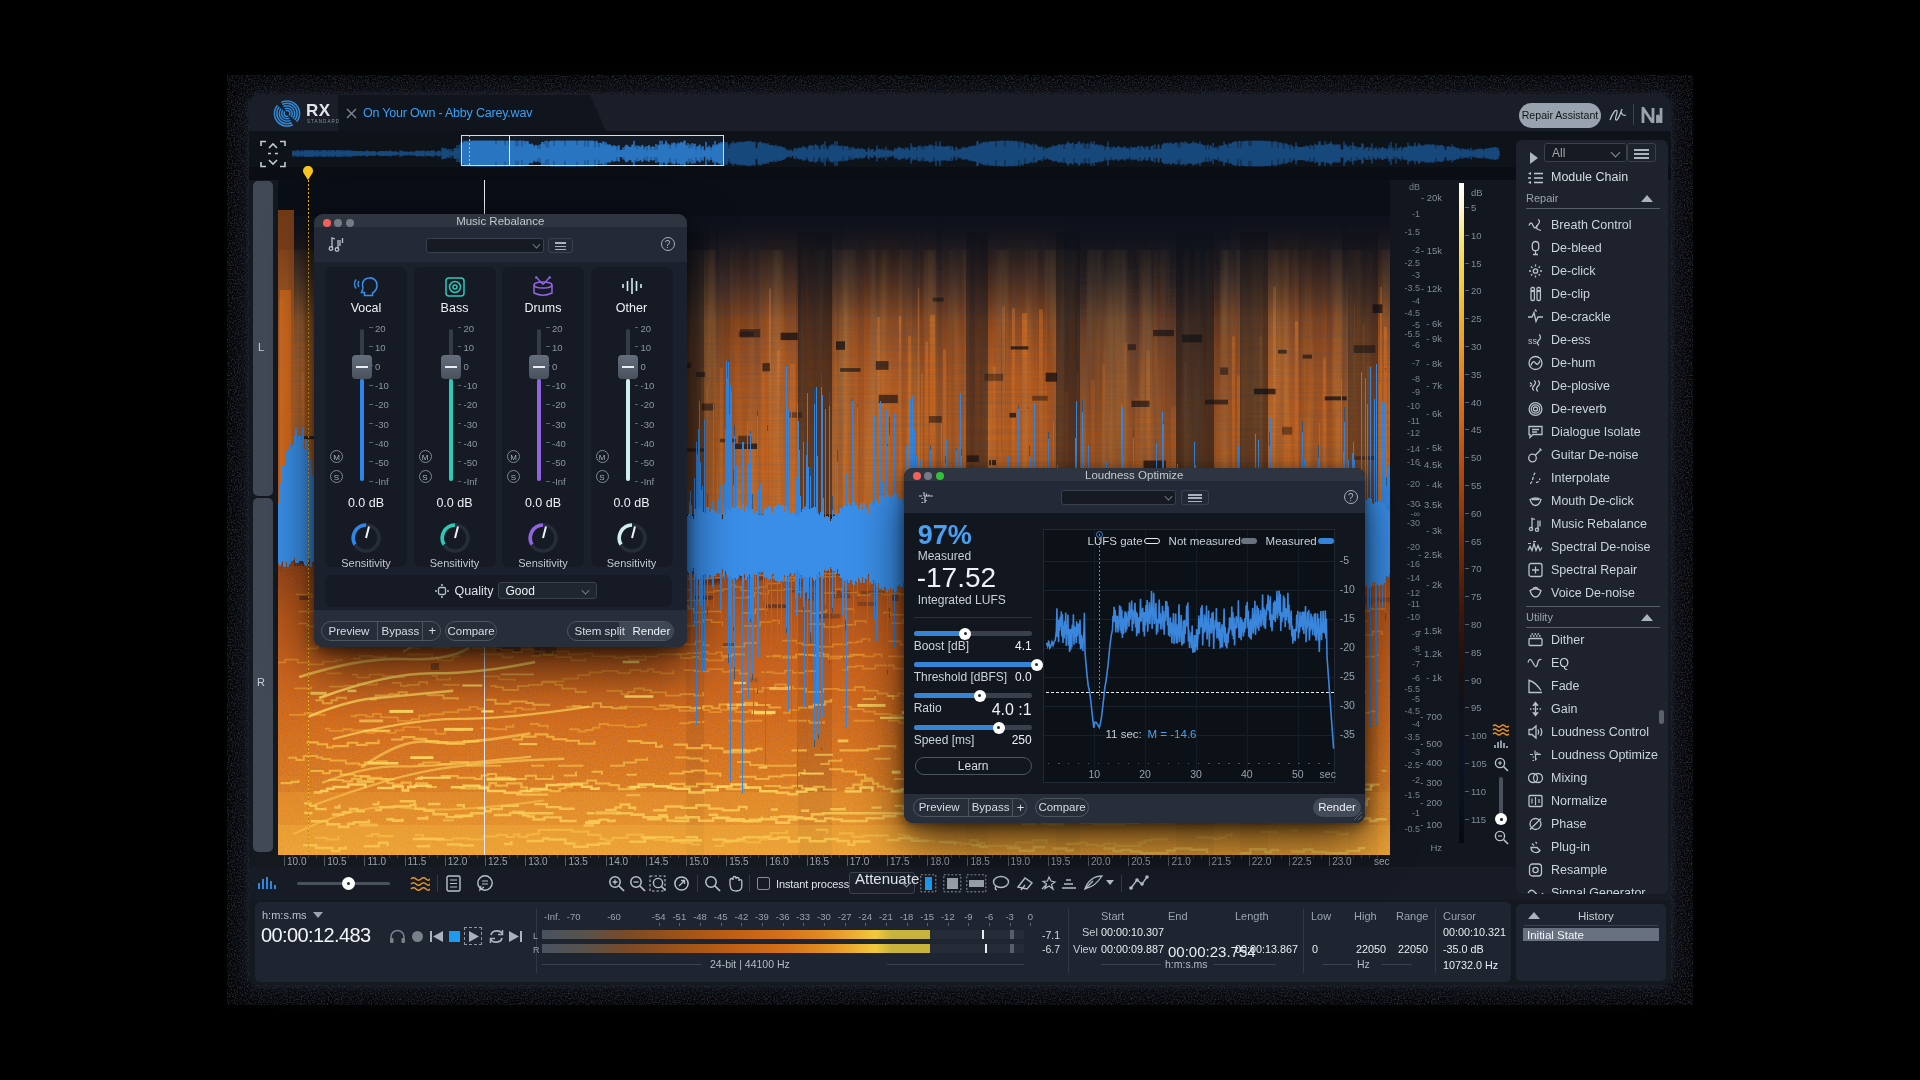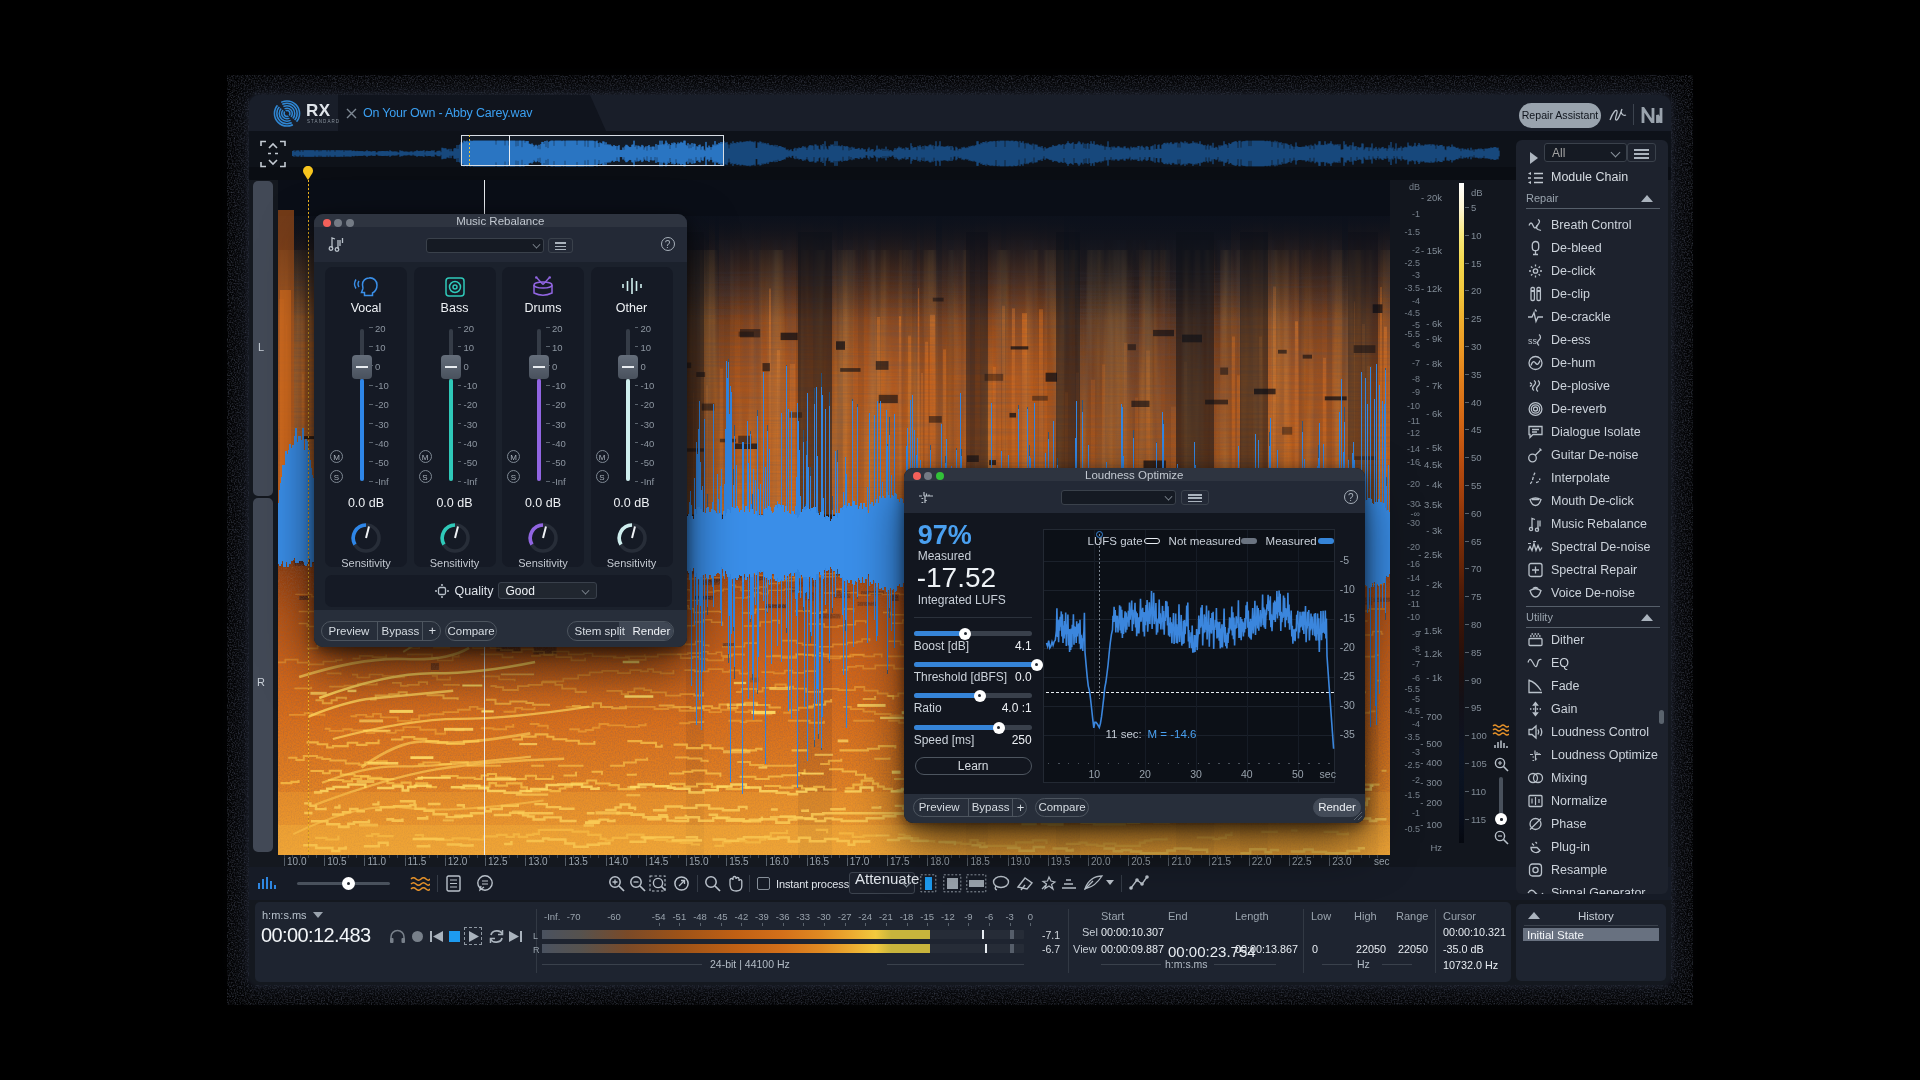--- a/index.html
+++ b/index.html
@@ -1943,21 +1943,21 @@
       <div class="abs" style="left:10px;top:194.7px;width:123.3px;height:5px;background:#3584d8;border-radius:2.5px"></div>
       <div class="abs" style="left:127.3px;top:191.2px;width:12px;height:12px;background:#fff;border-radius:50%"></div>
       <div class="abs" style="left:131.8px;top:195.7px;width:3px;height:3px;background:#20262f;border-radius:50%"></div>
       <div class="abs" style="left:10px;top:202.7px;font-size:12px;color:#ccd3db">Threshold [dBFS]</div>
       <div class="abs" style="left:10px;top:202.7px;width:118px;text-align:right;font-size:12px;color:#eef1f5">0.0</div>
       <div class="abs" style="left:10px;top:225.7px;width:118px;height:5px;background:#39404b;border-radius:2.5px"></div>
       <div class="abs" style="left:10px;top:225.7px;width:66.3px;height:5px;background:#3584d8;border-radius:2.5px"></div>
       <div class="abs" style="left:70.3px;top:222.2px;width:12px;height:12px;background:#fff;border-radius:50%"></div>
       <div class="abs" style="left:74.8px;top:226.7px;width:3px;height:3px;background:#20262f;border-radius:50%"></div>
       <div class="abs" style="left:10px;top:233.7px;font-size:12px;color:#ccd3db">Ratio</div>
-      <div class="abs" style="left:10px;top:233.7px;width:118px;text-align:right;font-size:12px;color:#eef1f5">4.0 :1</div>
+      <div class="abs" style="left:10px;top:233.7px;width:118px;text-align:right;font-size:16px;color:#eef1f5">4.0 :1</div>
       <div class="abs" style="left:10px;top:257.7px;width:118px;height:5px;background:#39404b;border-radius:2.5px"></div>
       <div class="abs" style="left:10px;top:257.7px;width:85.3px;height:5px;background:#3584d8;border-radius:2.5px"></div>
       <div class="abs" style="left:89.3px;top:254.2px;width:12px;height:12px;background:#fff;border-radius:50%"></div>
       <div class="abs" style="left:93.8px;top:258.7px;width:3px;height:3px;background:#20262f;border-radius:50%"></div>
       <div class="abs" style="left:10px;top:265.7px;font-size:12px;color:#ccd3db">Speed [ms]</div>
       <div class="abs" style="left:10px;top:265.7px;width:118px;text-align:right;font-size:12px;color:#eef1f5">250</div>
       <div class="btn" style="left:11px;top:288.9px;width:117px;height:18.5px;border-radius:9.5px">Learn</div>
       <div class="abs" style="left:138.9px;top:61.1px;width:292.6px;height:253.7px;background:#0c1017;border:1px solid #232933">
         <div class="abs" style="left:0;top:31px;width:100%;height:1px;background:#1b212b"></div>
         <div class="abs" style="left:0;top:60px;width:100%;height:1px;background:#1b212b"></div>

